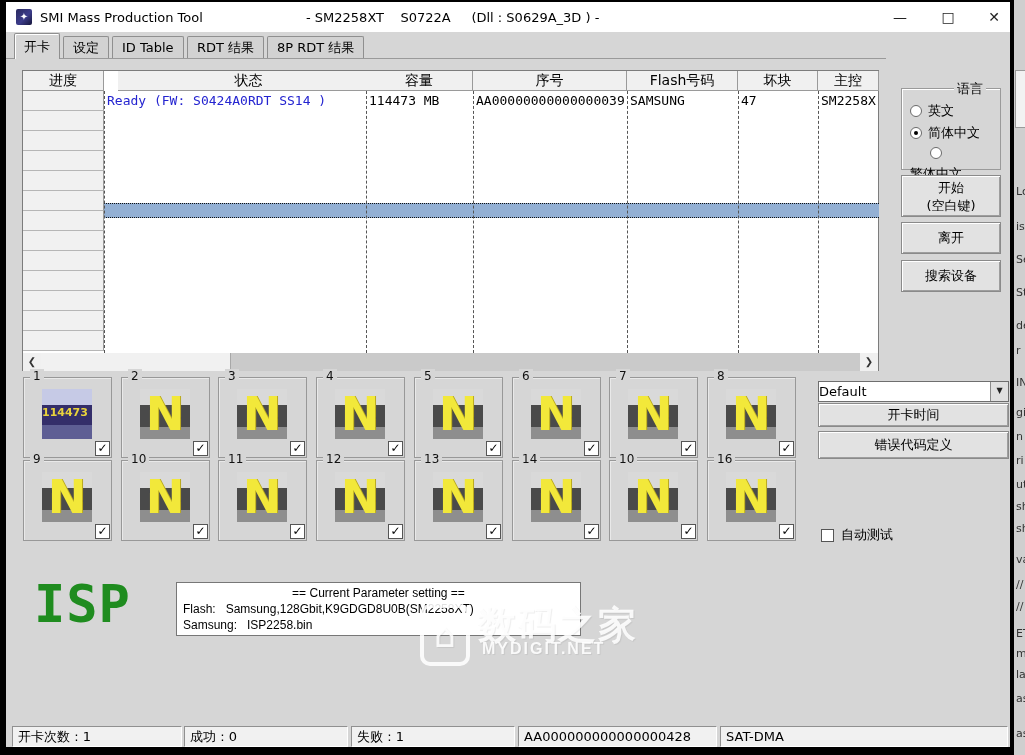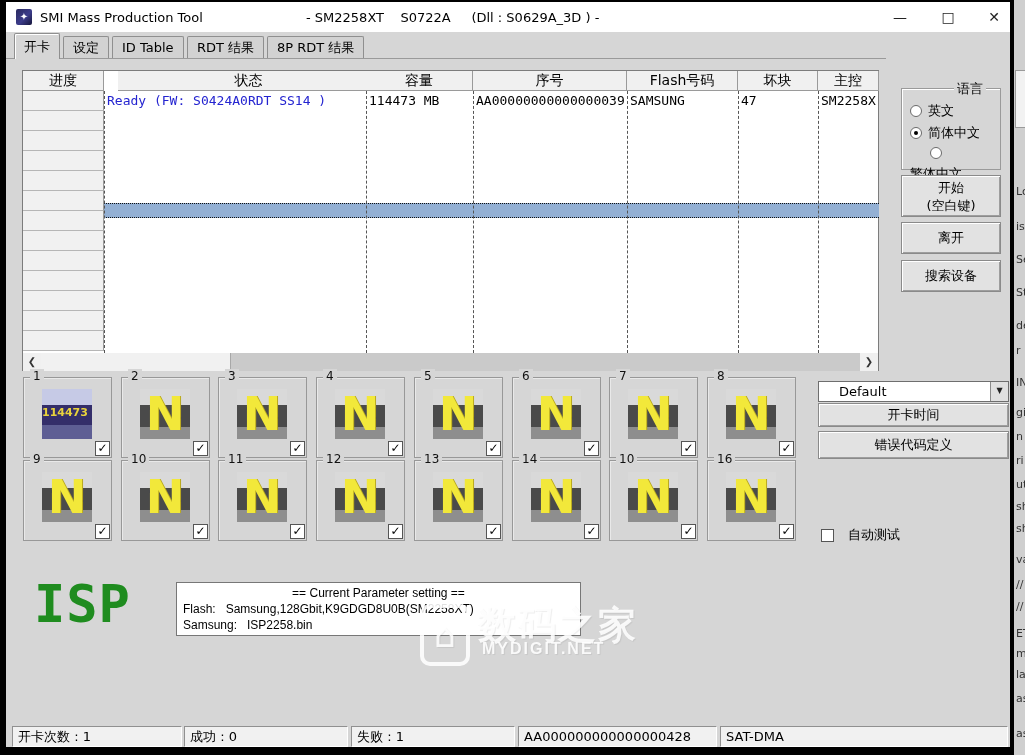--- a/index.html
+++ b/index.html
@@ -64,21 +64,21 @@
   .btn { position: absolute; background: #e2e2e2; border: 1px solid #8a8a8a;
     box-shadow: inset 1px 1px 0 #fff, inset -1px -1px 0 #9e9e9e;
     text-align: center; font-size: 13px; color: #000; }
   .btn-start { left: 895px; top: 173px; width: 100px; height: 42px; line-height: 18px; padding-top: 3px; }
   .btn-leave { left: 895px; top: 220px; width: 100px; height: 32px; line-height: 30px; }
   .btn-search { left: 895px; top: 258px; width: 100px; height: 32px; line-height: 30px; }
   .btn-time { left: 812px; top: 401px; width: 191px; height: 24px; line-height: 22px; }
   .btn-err { left: 812px; top: 429px; width: 191px; height: 28px; line-height: 26px; }
   
   .dropdown { position: absolute; left: 812px; top: 379px; width: 191px; height: 21px;
-    background: #fff; border: 1px solid #6e6e6e; font-size: 13px; line-height: 19px; padding-left: 20px; }
+    background: #fff; border: 1px solid #6e6e6e; font-size: 13px; line-height: 19px; padding-left: 0; }
   .dd-arrow { position: absolute; right: 0; top: 0; width: 18px; height: 19px; background: #e0e0e0;
     border-left: 1px solid #8a8a8a; text-align: center; line-height: 18px; font-size: 8px; color: #222; }
   
   .slot { position: absolute; width: 89px; height: 81px; border: 1px solid #989898;
     box-shadow: inset 1px 1px 0 #e9e9e9; }
   .slot-num { position: absolute; left: 6px; top: -9px; background: #d6d6d6; padding: 0 3px;
     font-size: 12px; color: #111; }
   .slot-icon { position: absolute; left: 18px; top: 11px; width: 50px; height: 50px; overflow: hidden; }
   .band { position: absolute; left: 0; width: 100%; }
   .n-top { top: 0; height: 16px; background: #d9d9d9; }
@@ -89,21 +89,21 @@
   .r-bot { top: 36px; height: 14px; background: #5e5e94; }
   .slot-letter { position: absolute; left: 0; top: 0; width: 100%; height: 50px;
     text-align: center; line-height: 50px; font-size: 46px; font-weight: bold; color: #f2e83a;
     text-shadow: 1px 0 0 #b8a820; }
   .slot-cap { position: absolute; left: 0; top: 17px; width: 100%; text-align: center;
     font-size: 11px; font-weight: bold; color: #e8d23c; letter-spacing: 0; white-space: nowrap; }
   .slot-check { position: absolute; right: 1px; bottom: 1px; width: 15px; height: 15px;
     background: #fff; border: 1px solid #555; text-align: center; line-height: 13px;
     font-size: 12px; font-weight: bold; color: #000; }
   
-  .auto-test { position: absolute; left: 815px; top: 524px; display: flex; align-items: center; gap: 14px; }
+  .auto-test { position: absolute; left: 815px; top: 524px; display: flex; align-items: center; gap: 7px; }
   .checkbox-empty { width: 13px; height: 13px; background: #fff; border: 1px solid #555; flex: none; }
   
   .isp { position: absolute; left: 28px; top: 572px; font-size: 52px; font-weight: bold;
     color: #1f8c1f; letter-spacing: 1px; font-family: "DejaVu Sans Mono", monospace; }
   .param-box { position: absolute; left: 170px; top: 580px; width: 405px; height: 54px;
     background: #fff; border: 1px solid #777; padding: 2px 6px; z-index: 2;
     font-family: "Liberation Sans", sans-serif; font-size: 12px; line-height: 16px; }
   .param-title { text-align: center; white-space: pre; }
   .param-line { white-space: pre; }
   

